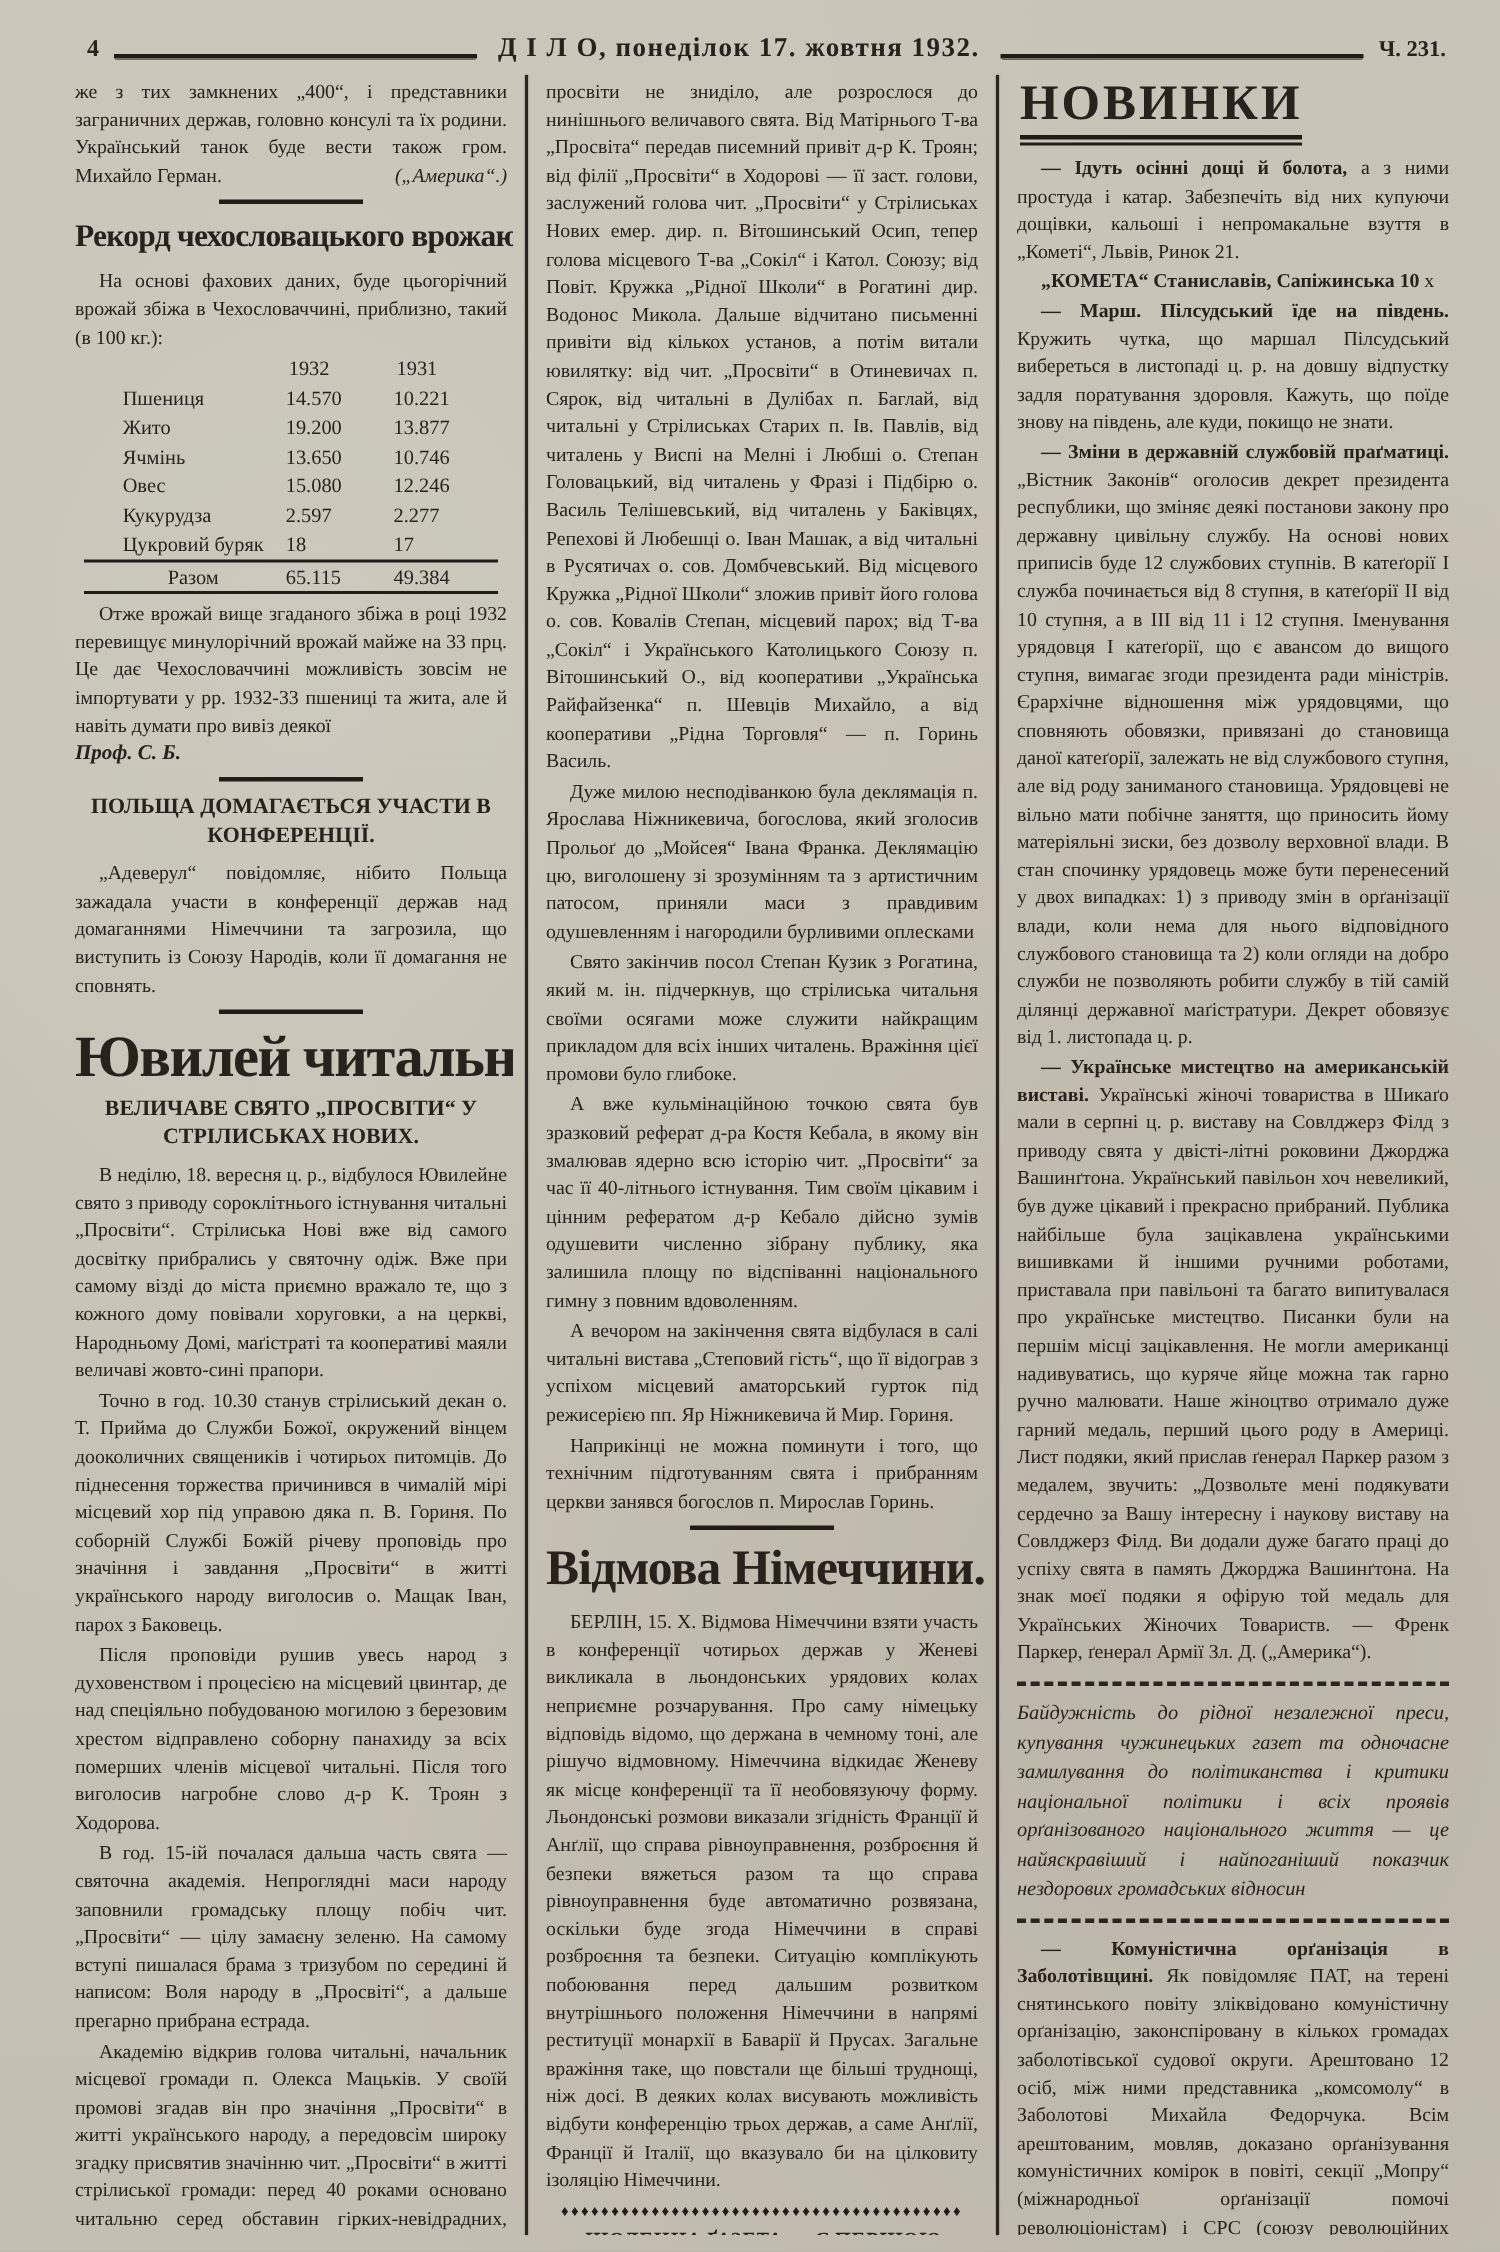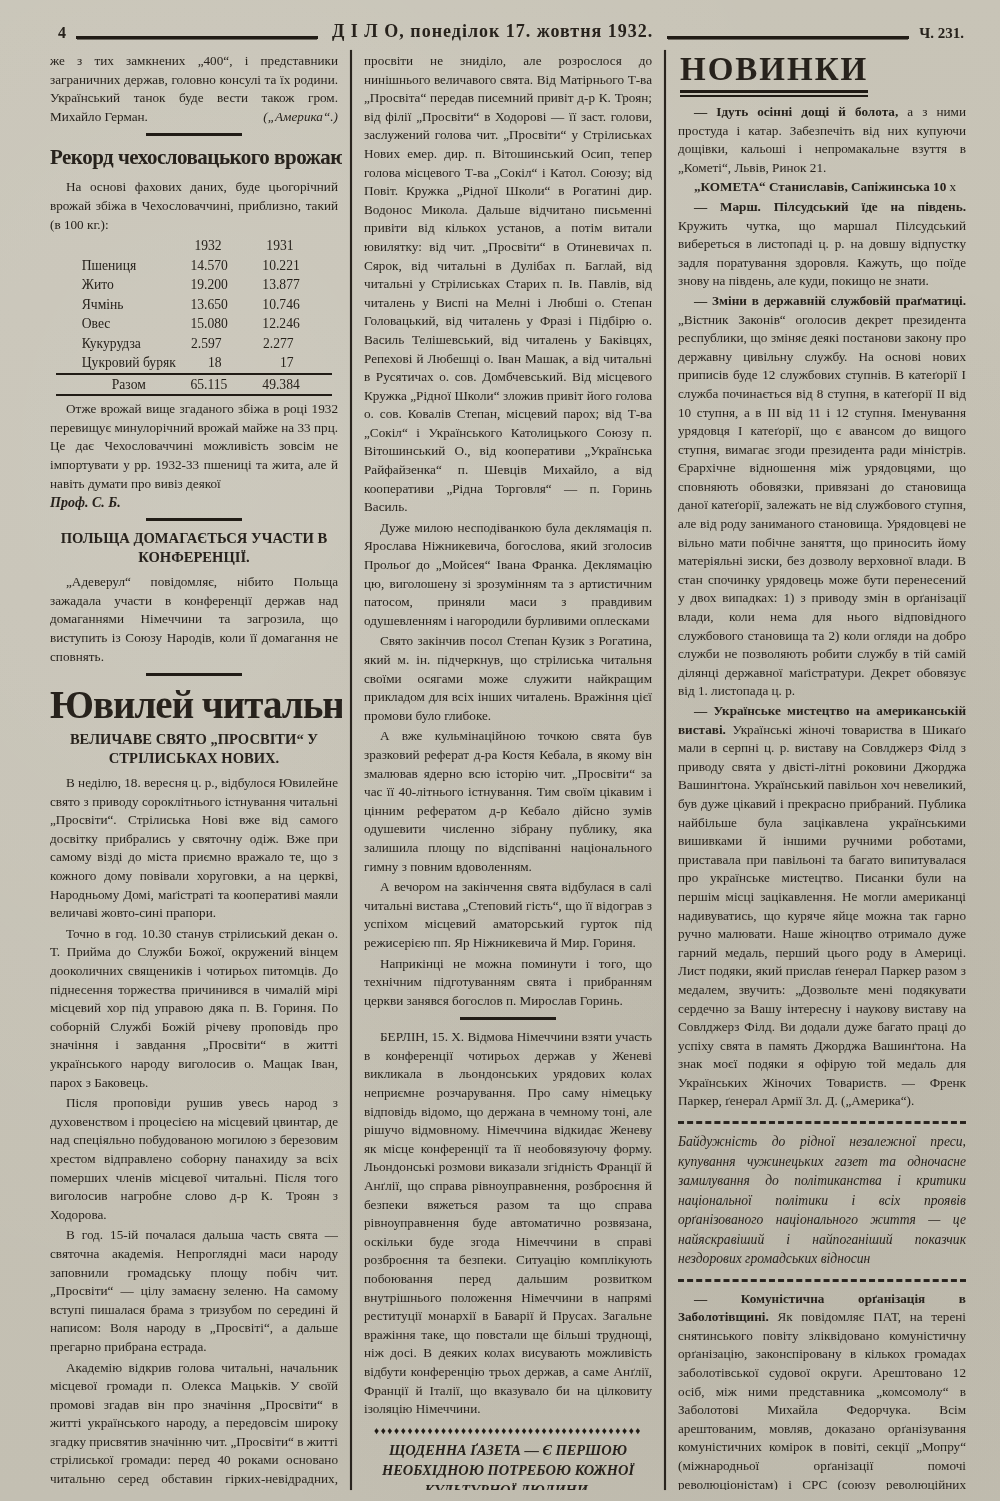--- a/index.html
+++ b/index.html
@@ -34,21 +34,21 @@
   .novynky-title{font-weight:bold;font-size:33px;line-height:34px;letter-spacing:2px;display:inline-block;
                  border-bottom:3px solid #211c16;padding-bottom:4px;position:relative;margin:0 0 10px 2px;}
   .novynky-title::after{content:"";position:absolute;left:0;right:0;bottom:-7px;height:2px;background:#211c16;}
   .diamonds{font-size:10px;letter-spacing:1.6px;white-space:nowrap;overflow:hidden;text-align:center;margin:6px 0 4px;color:#211c16;}
   .ad-italic{font-style:italic;font-weight:bold;font-size:14.4px;line-height:20px;text-align:center;margin:2px 8px;}
   .dash-rule{border:0;border-top:3px dashed #2a251f;margin:10px 0 8px;}
   .editorial{font-style:italic;font-size:13.6px;line-height:19.5px;text-align:justify;margin:0;}
   
   table.crop{width:96%;margin:2px auto 4px;border-collapse:collapse;font-size:13.6px;}
   table.crop td,table.crop th{padding:0 2px;line-height:19.5px;font-weight:normal;}
-  table.crop .num{text-align:right;width:26%;padding-right:14%;}
+  table.crop .num{width:26%;padding-right:14%;}
   table.crop thead .num{}
   table.crop .name{padding-left:26px;}
   table.crop tr.total td{border-top:2px solid #211c16;border-bottom:2px solid #211c16;font-weight:normal;}
   table.crop tr.total .name{padding-left:56px;}
   .nws{margin-bottom:1px;}
   .nws b{font-weight:bold;}
 </style>
 </head>
 <body>
 
@@ -140,20 +140,21 @@
 
     <div class="col">
       <p>просвіти не зниділо, але розрослося до нинішнього величавого свята. Від Матірнього Т-ва „Просвіта“ передав писемний привіт д-р К. Троян; від філії „Просвіти“ в Ходорові — її заст. голови, заслужений голова чит. „Просвіти“ у Стрілиськах Нових емер. дир. п. Вітошинський Осип, тепер голова місцевого Т-ва „Сокіл“ і Катол. Союзу; від Повіт. Кружка „Рідної Школи“ в Рогатині дир. Водонос Микола. Дальше відчитано письменні привіти від кількох установ, а потім витали ювилятку: від чит. „Просвіти“ в Отиневичах п. Сярок, від читальні в Дулібах п. Баглай, від читальні у Стрілиськах Старих п. Ів. Павлів, від читалень у Виспі на Мелні і Любші о. Степан Головацький, від читалень у Фразі і Підбірю о. Василь Телішевський, від читалень у Баківцях, Репехові й Любешці о. Іван Машак, а від читальні в Русятичах о. сов. Домбчевський. Від місцевого Кружка „Рідної Школи“ зложив привіт його голова о. сов. Ковалів Степан, місцевий парох; від Т-ва „Сокіл“ і Українського Католицького Союзу п. Вітошинський О., від кооперативи „Українська Райфайзенка“ п. Шевців Михайло, а від кооперативи „Рідна Торговля“ — п. Горинь Василь.</p>
       <p class="ind">Дуже милою несподіванкою була деклямація п. Ярослава Ніжникевича, богослова, який зголосив Прольоґ до „Мойсея“ Івана Франка. Деклямацію цю, виголошену зі зрозумінням та з артистичним патосом, приняли маси з правдивим одушевленням і нагородили бурливими оплесками</p>
       <p class="ind">Свято закінчив посол Степан Кузик з Рогатина, який м. ін. підчеркнув, що стрілиська читальня своїми осягами може служити найкращим прикладом для всіх інших читалень. Вражіння цієї промови було глибоке.</p>
       <p class="ind">А вже кульмінаційною точкою свята був зразковий реферат д-ра Костя Кебала, в якому він змалював ядерно всю історію чит. „Просвіти“ за час її 40-літнього істнування. Тим своїм цікавим і цінним рефератом д-р Кебало дійсно зумів одушевити численно зібрану публику, яка залишила площу по відспіванні національного гимну з повним вдоволенням.</p>
       <p class="ind">А вечором на закінчення свята відбулася в салі читальні вистава „Степовий гість“, що її відограв з успіхом місцевий аматорський гурток під режисерією пп. Яр Ніжникевича й Мир. Гориня.</p>
       <p class="ind">Наприкінці не можна поминути і того, що технічним підготуванням свята і прибранням церкви занявся богослов п. Мирослав Горинь.</p>
       <div class="rule-short"></div>
 
+      <div class="headline-lg">Відмова Німеччини.</div>
       <p class="ind">БЕРЛІН, 15. X. Відмова Німеччини взяти участь в конференції чотирьох держав у Женеві викликала в льондонських урядових колах неприємне розчарування. Про саму німецьку відповідь відомо, що держана в чемному тоні, але рішучо відмовному. Німеччина відкидає Женеву як місце конференції та її необовязуючу форму. Льондонські розмови виказали згідність Франції й Анґлії, що справа рівноуправнення, розброєння й безпеки вяжеться разом та що справа рівноуправнення буде автоматично розвязана, оскільки буде згода Німеччини в справі розброєння та безпеки. Ситуацію комплікують побоювання перед дальшим розвитком внутрішнього положення Німеччини в напрямі реституції монархії в Баварії й Прусах. Загальне вражіння таке, що повстали ще більші труднощі, ніж досі. В деяких колах висувають можливість відбути конференцію трьох держав, а саме Анґлії, Франції й Італії, що вказувало би на цілковиту ізоляцію Німеччини.</p>
 
       <div class="diamonds">♦♦♦♦♦♦♦♦♦♦♦♦♦♦♦♦♦♦♦♦♦♦♦♦♦♦♦♦♦♦♦♦♦♦♦♦♦♦♦♦</div>
       <div class="ad-italic">ЩОДЕННА ҐАЗЕТА — Є ПЕРШОЮ НЕОБХІДНОЮ ПОТРЕБОЮ КОЖНОЇ КУЛЬТУРНОЇ ЛЮДИНИ.</div>
 
     </div>
 
     <div class="vrule"></div>
 
     <div class="col">

